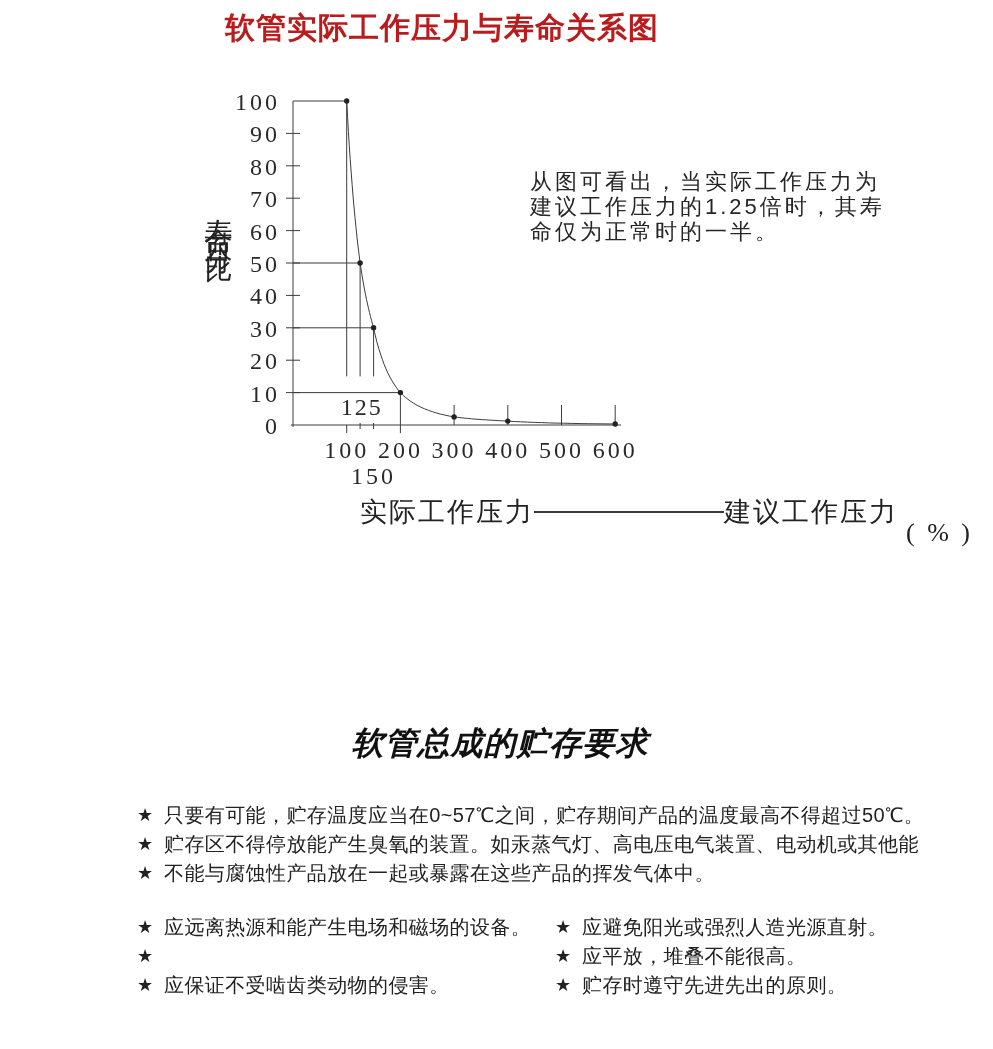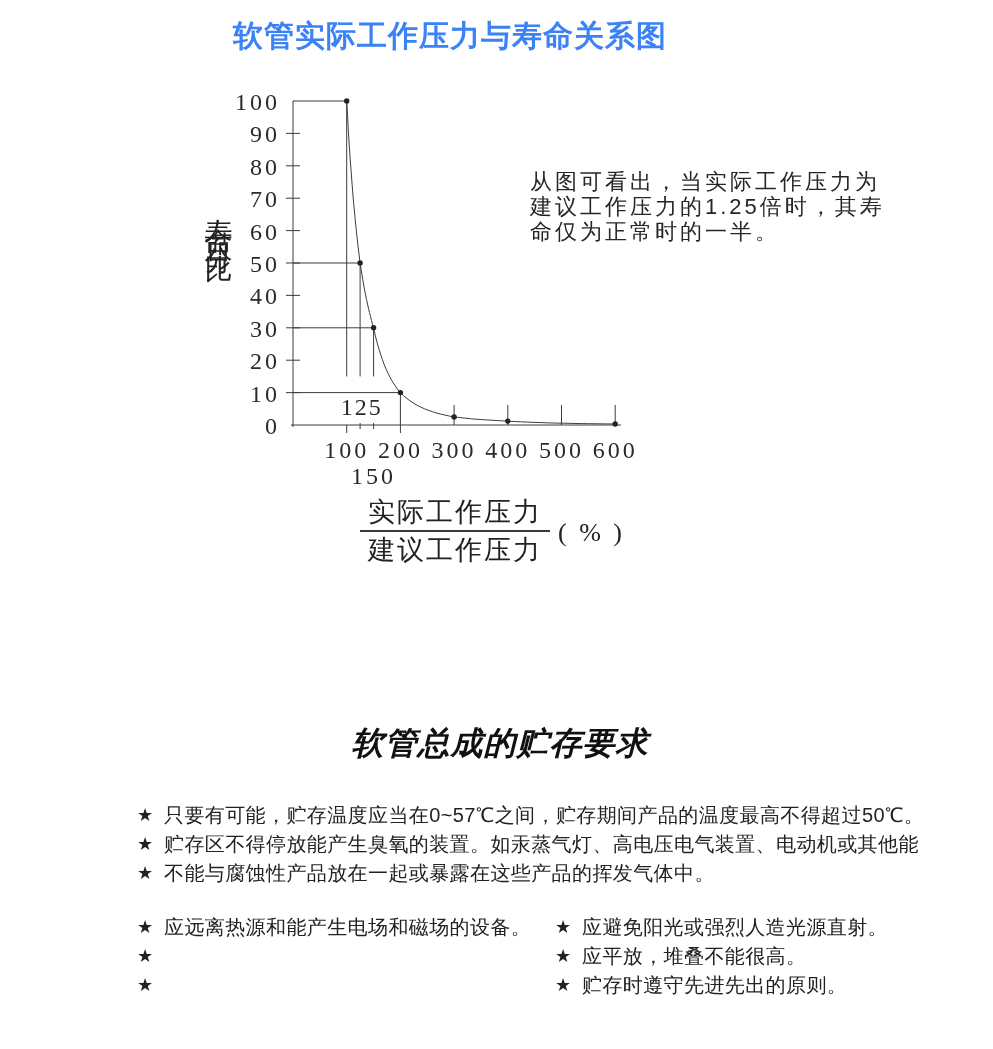--- a/index.html
+++ b/index.html
@@ -1,30 +1,30 @@
 <!DOCTYPE html>
 <html><head>
 <meta charset="utf-8">
 <style>
   html,body{margin:0;padding:0;background:#fff;}
   .page{position:relative;width:993px;height:1049px;background:#fff;overflow:hidden;
         font-family:"Liberation Sans",sans-serif;color:#1c1c1c;}
   .abs{position:absolute;}
   .chart-title{left:442px;top:8px;transform:translateX(-50%);white-space:nowrap;
-        font-size:30px;font-weight:bold;letter-spacing:1px;color:#3b82f6;margin:8px;}
+        font-size:30px;font-weight:bold;letter-spacing:1px;color:#b91c1c;margin:0;}
   .storage-title{left:500px;top:722px;transform:translateX(-50%);white-space:nowrap;
         font-size:32px;font-weight:bold;letter-spacing:1px;color:#111;margin:0;font-style:italic;}
   .chart-wrap{left:183px;top:80px;width:460px;height:420px;}
   .y-axis-title{left:199px;top:197px;writing-mode:vertical-rl;text-orientation:upright;
         font-family:"Liberation Serif",serif;font-size:28px;letter-spacing:9px;color:#222;}
   .annotation{left:530px;top:169px;font-size:22px;line-height:25px;letter-spacing:3px;
         white-space:nowrap;color:#262626;}
   .fraction{left:360px;top:496px;display:flex;align-items:flex-start;
         font-family:"Liberation Serif",serif;color:#222;}
-  .frac-stack{display:flex;flex-direction:column;align-items:center;}
+  .frac-stack{display:flex;align-items:center;}
   .frac-num,.frac-den{font-size:27px;letter-spacing:2px;line-height:32px;white-space:nowrap;}
   .frac-bar{width:190px;height:2px;background:#3a3a3a;margin:2px 0;}
   .frac-unit{font-size:26px;letter-spacing:3px;margin-left:8px;margin-top:22px;white-space:nowrap;}
   .bullets{left:137px;top:801px;font-size:20px;letter-spacing:0.4px;color:#222;}
   .cols-left{left:137px;top:913px;font-size:20px;letter-spacing:0.4px;color:#222;}
   .cols-right{left:555px;top:913px;font-size:20px;letter-spacing:0.4px;color:#222;}
   .b-row{display:flex;line-height:29px;white-space:nowrap;}
   .star{flex:none;width:27px;font-size:18px;color:#222;}
   svg text{font-family:"Liberation Serif",serif;fill:#2a2a2a;}
 </style>
@@ -130,20 +130,21 @@
   <div class="abs cols-left">
     <div class="b-row">
       <span class="star">★</span>
       <span>应远离热源和能产生电场和磁场的设备。</span>
     </div>
     <div class="b-row">
       <span class="star">★</span>
     </div>
     <div class="b-row">
       <span class="star">★</span>
+      <span>应保证不受啮齿类动物的侵害。</span>
     </div>
   </div>
 
   <div class="abs cols-right">
     <div class="b-row">
       <span class="star">★</span>
       <span>应避免阳光或强烈人造光源直射。</span>
     </div>
     <div class="b-row">
       <span class="star">★</span>

